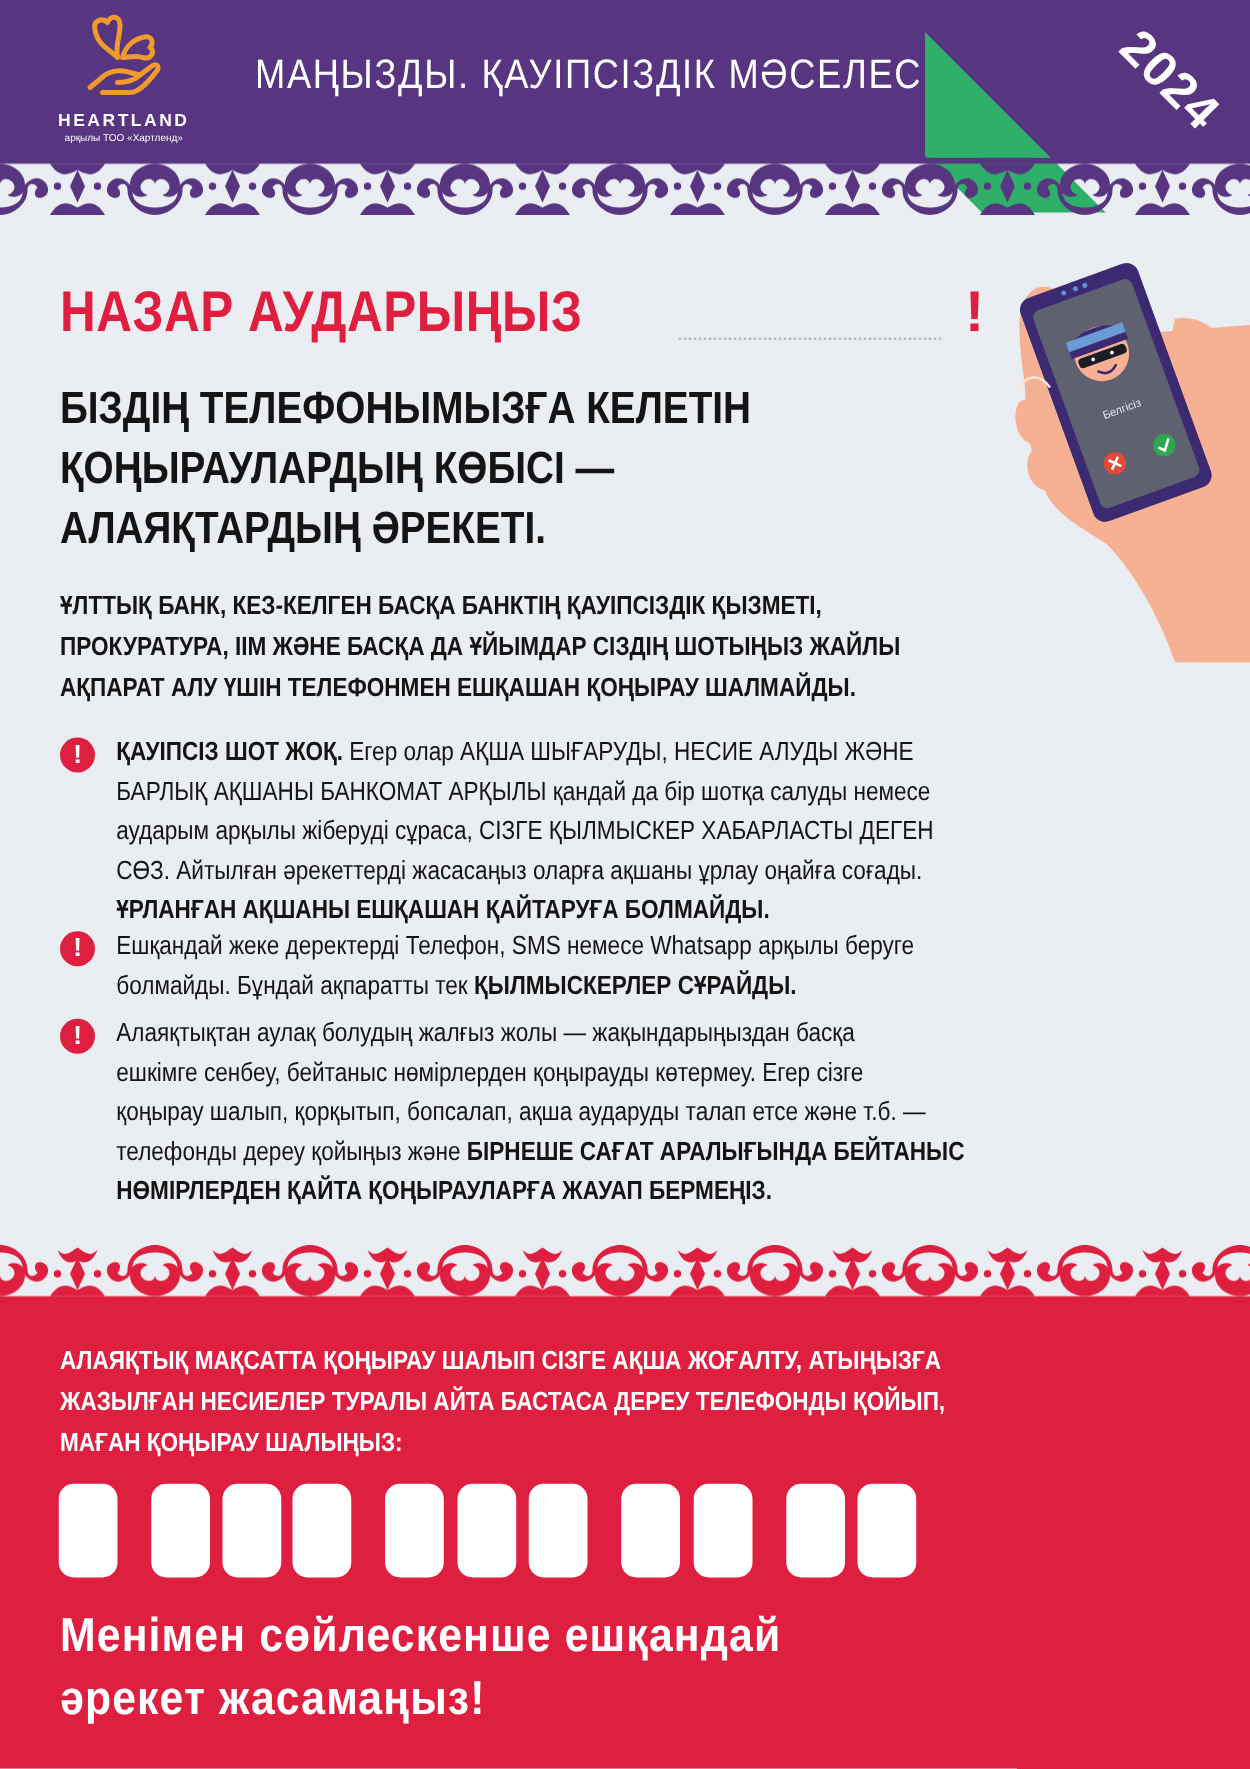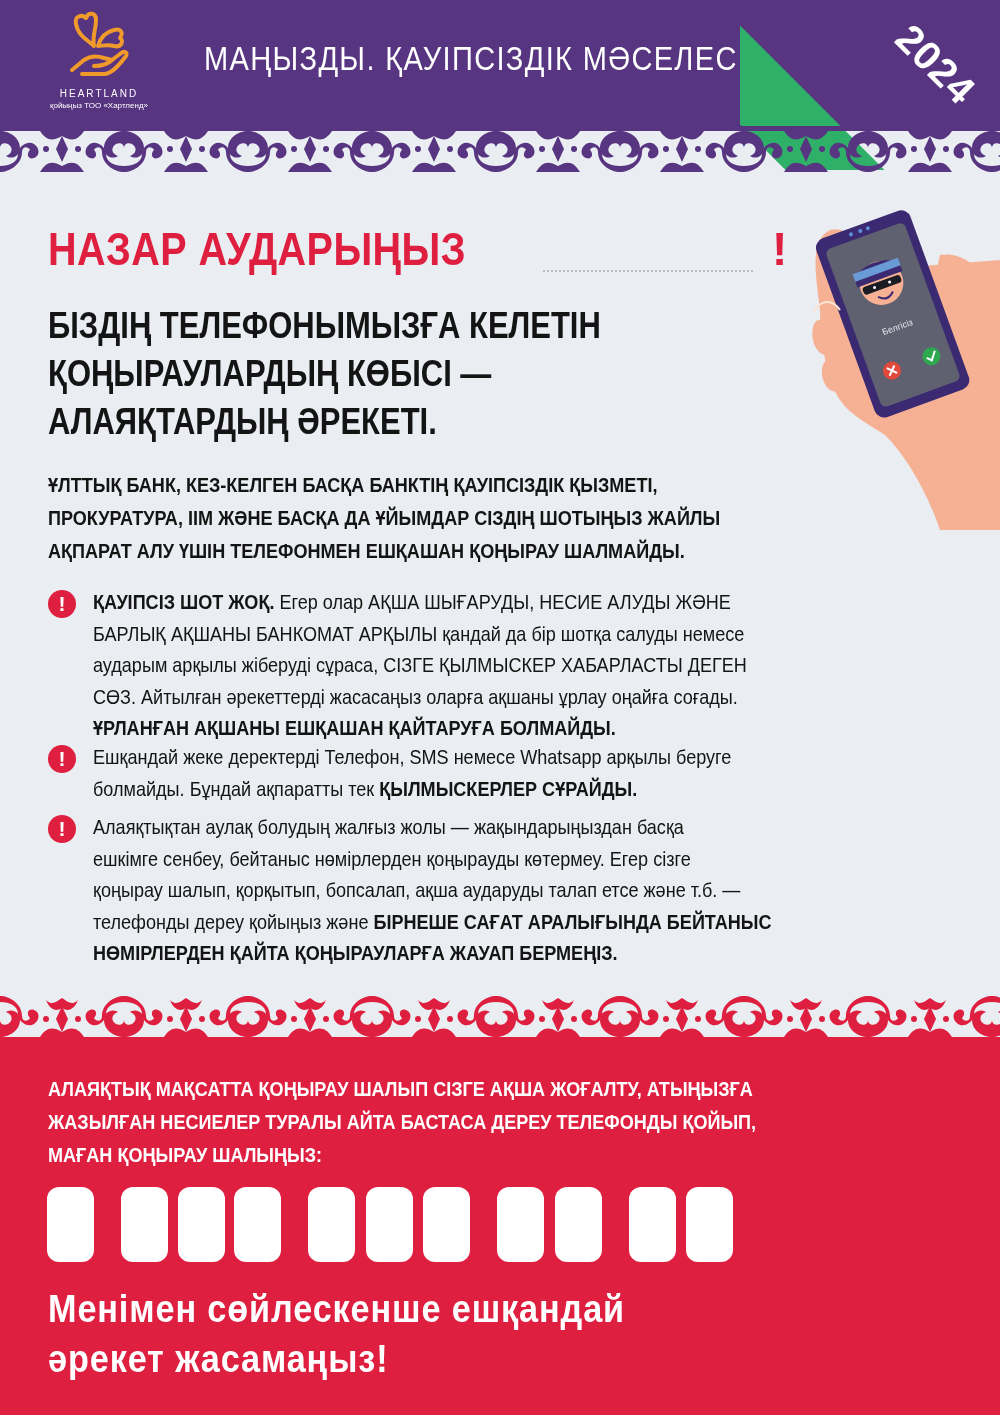--- a/index.html
+++ b/index.html
@@ -2,21 +2,21 @@
 <html><head>
 <meta charset="utf-8">
 <style>
   * { box-sizing: border-box; margin: 0; padding: 0; }
   html, body { width: 1000px; height: 1415px; overflow: hidden; }
   body { background: #eaedf1; font-family: "Liberation Sans", "DejaVu Sans", sans-serif; position: relative; }
 
   .header { position: absolute; left: 0; top: 0; width: 1000px; height: 128px; background: #573580; overflow: hidden; }
   .logo { position: absolute; left: 38px; top: 10px; width: 122px; text-align: center; }
   .logo svg { display: block; margin: 0 auto; }
-  .logo-name { color: #fff; font-size: 10px; letter-spacing: 2px; font-weight: normal; margin-top: 8px; }
+  .logo-name { color: #fff; font-size: 14px; letter-spacing: 2px; font-weight: bold; margin-top: 8px; }
   .logo-sub { color: #fff; font-size: 8px; margin-top: 2px; }
   .header-title { position: absolute; left: 204px; top: 40px; color: #fff; font-size: 33px; letter-spacing: 1.5px; white-space: nowrap; transform: scaleX(0.88); transform-origin: left center; }
   .ribbon { position: absolute; right: 0; top: 0; width: 260px; height: 170px; overflow: hidden; }
   .ribbon-band { position: absolute; left: 30px; top: -70px; width: 70px; height: 420px; background: #2fb069; transform: rotate(-45deg); transform-origin: center; }
   .ribbon-text { position: absolute; right: 18px; top: 42px; color: #fff; font-size: 40px; font-weight: bold; transform: rotate(45deg); letter-spacing: 1px; }
 
   .ornament { position: absolute; left: 0; width: 1000px; height: 46px; }
   .ornament.top { top: 126px; }
   .ornament.bottom { top: 996px; }
   .attention { position: absolute; left: 48px; top: 222px; color: #df1f3f; font-size: 46px; font-weight: bold; transform: scaleX(0.86); transform-origin: left center; white-space: nowrap; letter-spacing: 0.5px; }
@@ -48,21 +48,21 @@
   <div class="logo">
     <svg width="62" height="70" viewBox="0 0 62 70">
       <g fill="none" stroke="#f19a2c" stroke-width="4" stroke-linecap="round" stroke-linejoin="round">
         <path d="M26 36 C20 30 10 26 8 14 C6 6 14 4 18 8 C20 2 28 2 28 10 C28 20 24 26 26 36 Z"></path>
         <path d="M30 36 C32 28 38 22 46 20 C52 18 56 22 52 28 C56 30 54 38 46 36 C40 34 34 36 30 36 Z"></path>
         <path d="M4 60 L16 50 C22 46 30 46 36 48 L44 50"></path>
         <path d="M14 64 L36 64 C44 64 52 54 58 46 C60 42 56 40 52 44 L44 50 C40 54 34 56 26 56"></path>
       </g>
     </svg>
     <div class="logo-name">HEARTLAND</div>
-    <div class="logo-sub">қойыңыз ТОО «Хартленд»</div>
+    <div class="logo-sub">арқылы ТОО «Хартленд»</div>
   </div>
   <div class="header-title">МАҢЫЗДЫ. ҚАУІПСІЗДІК МӘСЕЛЕСІ</div>
 </div>
 
 <div class="ribbon">
   <div class="ribbon-band"></div>
   <div class="ribbon-text">2024</div>
 </div>
 
 <svg class="ornament top" viewBox="0 0 1000 46" preserveAspectRatio="none">

